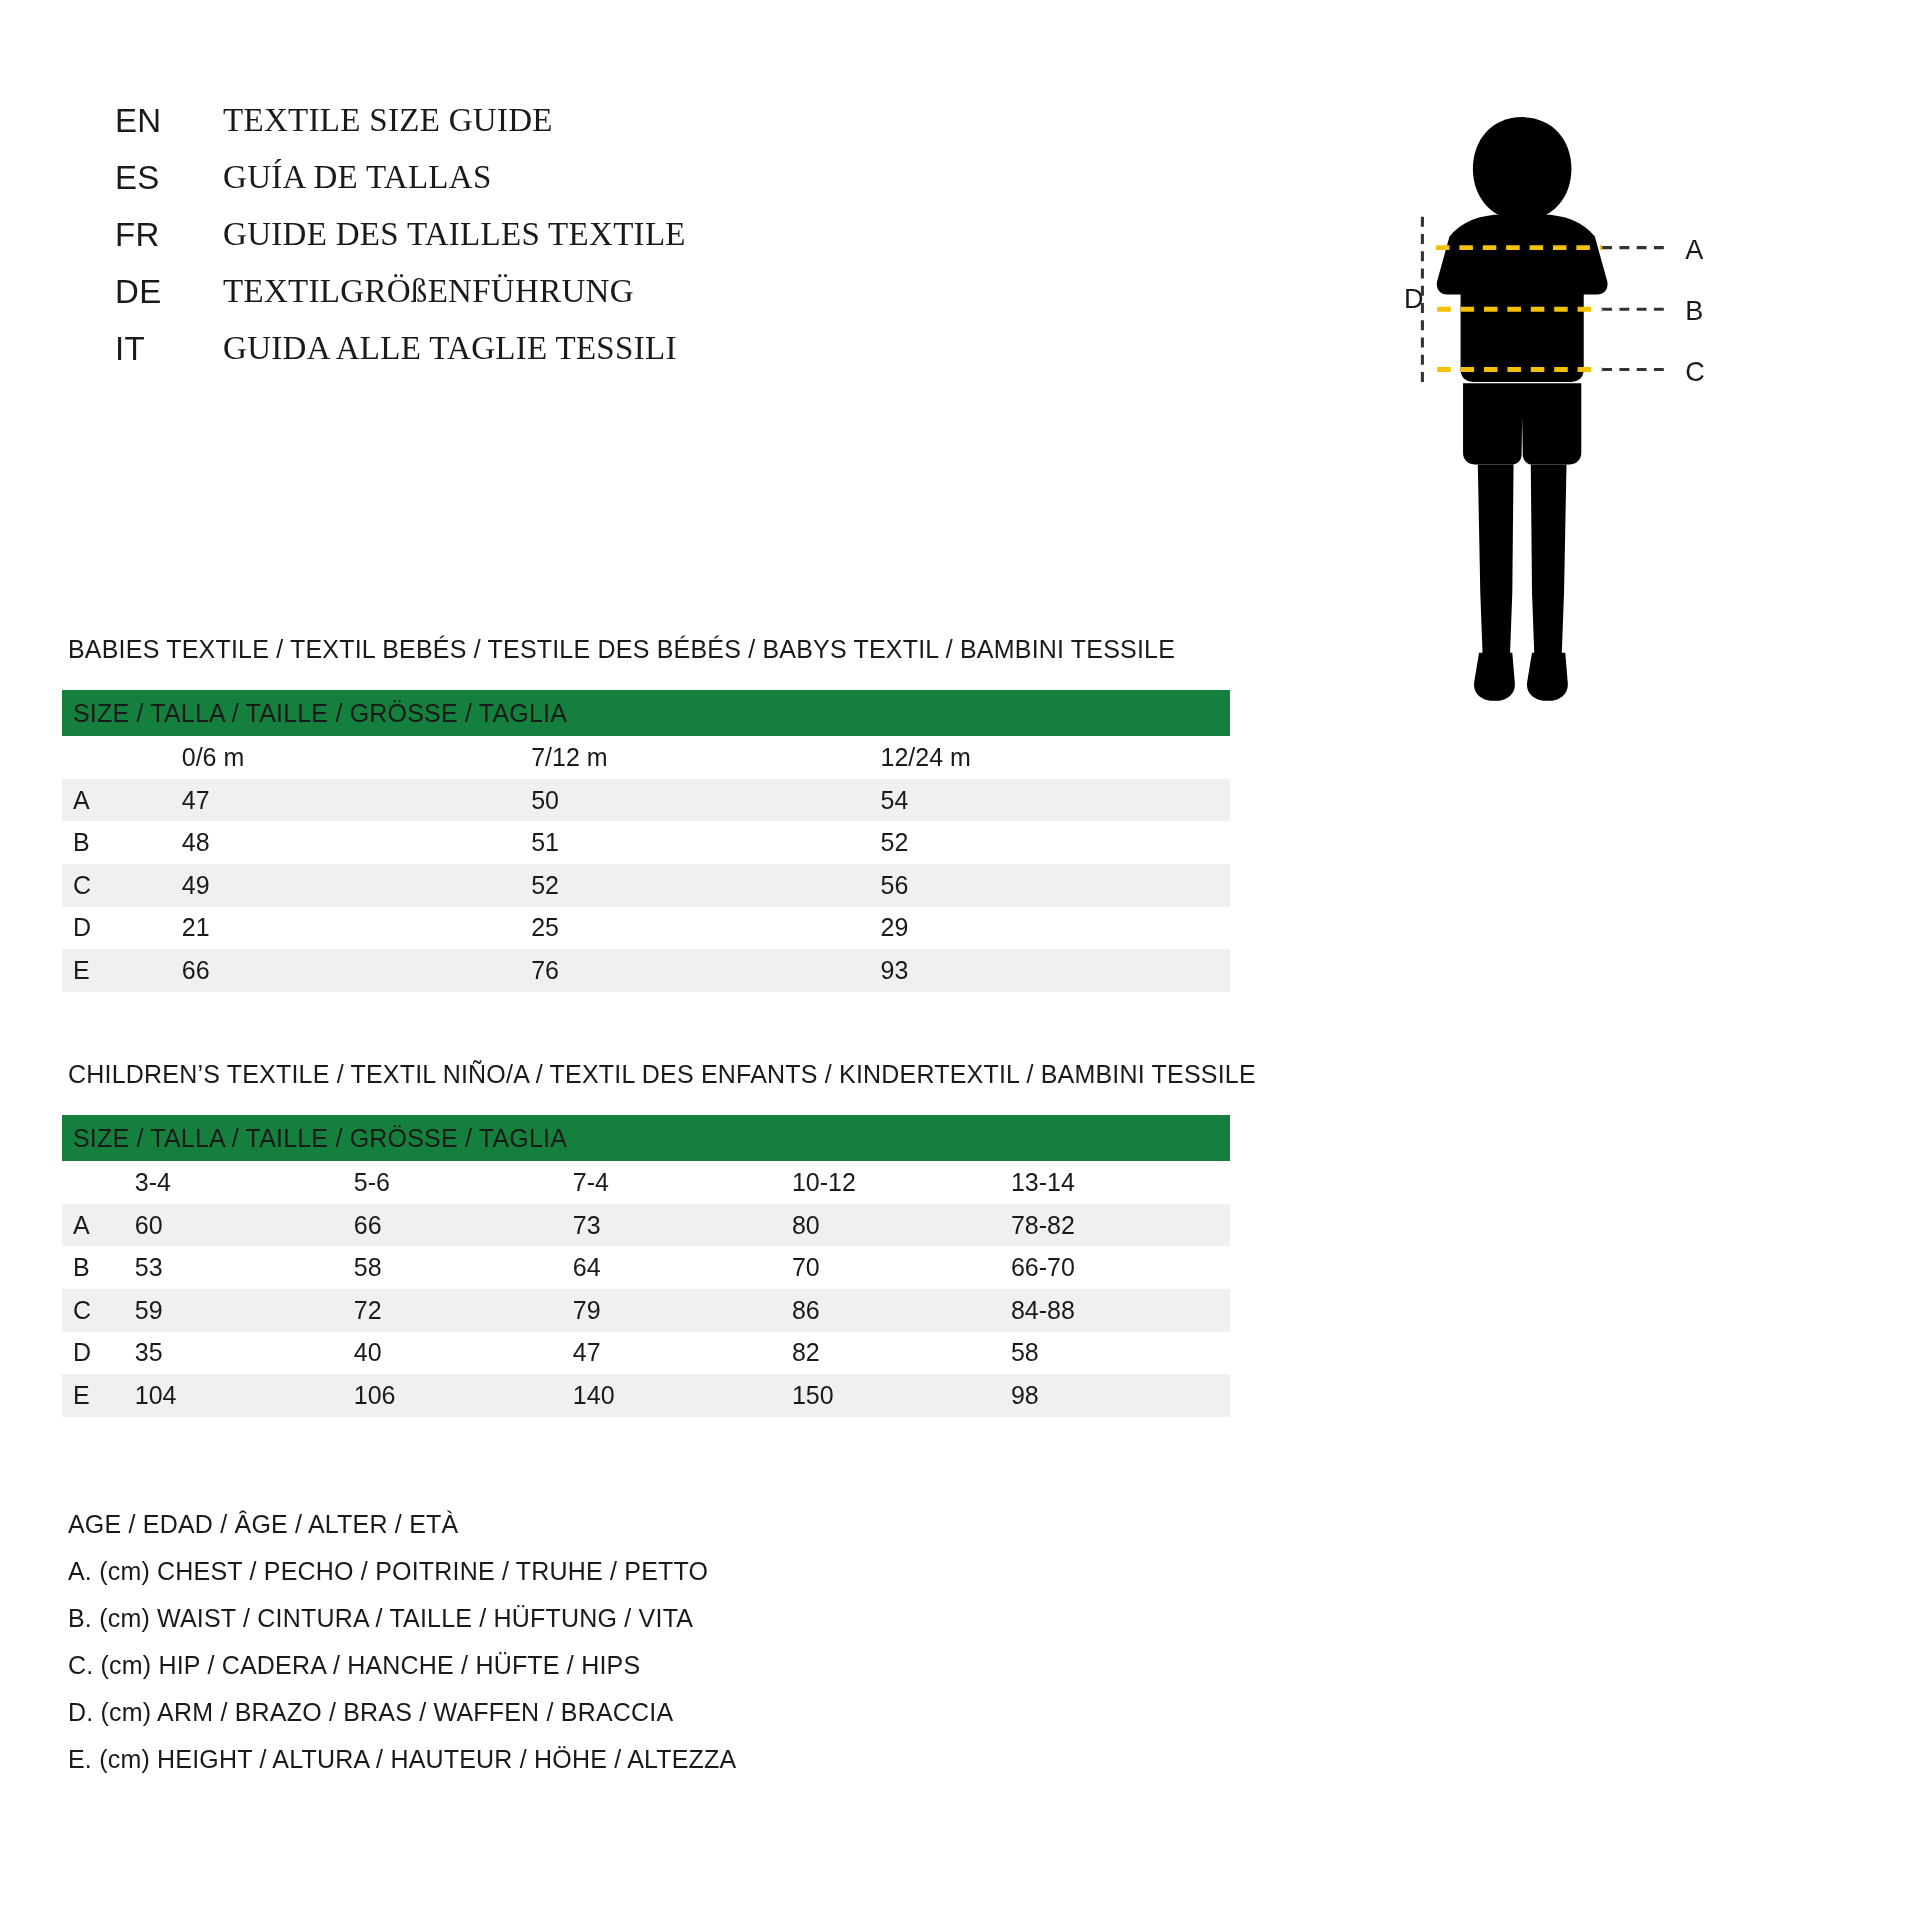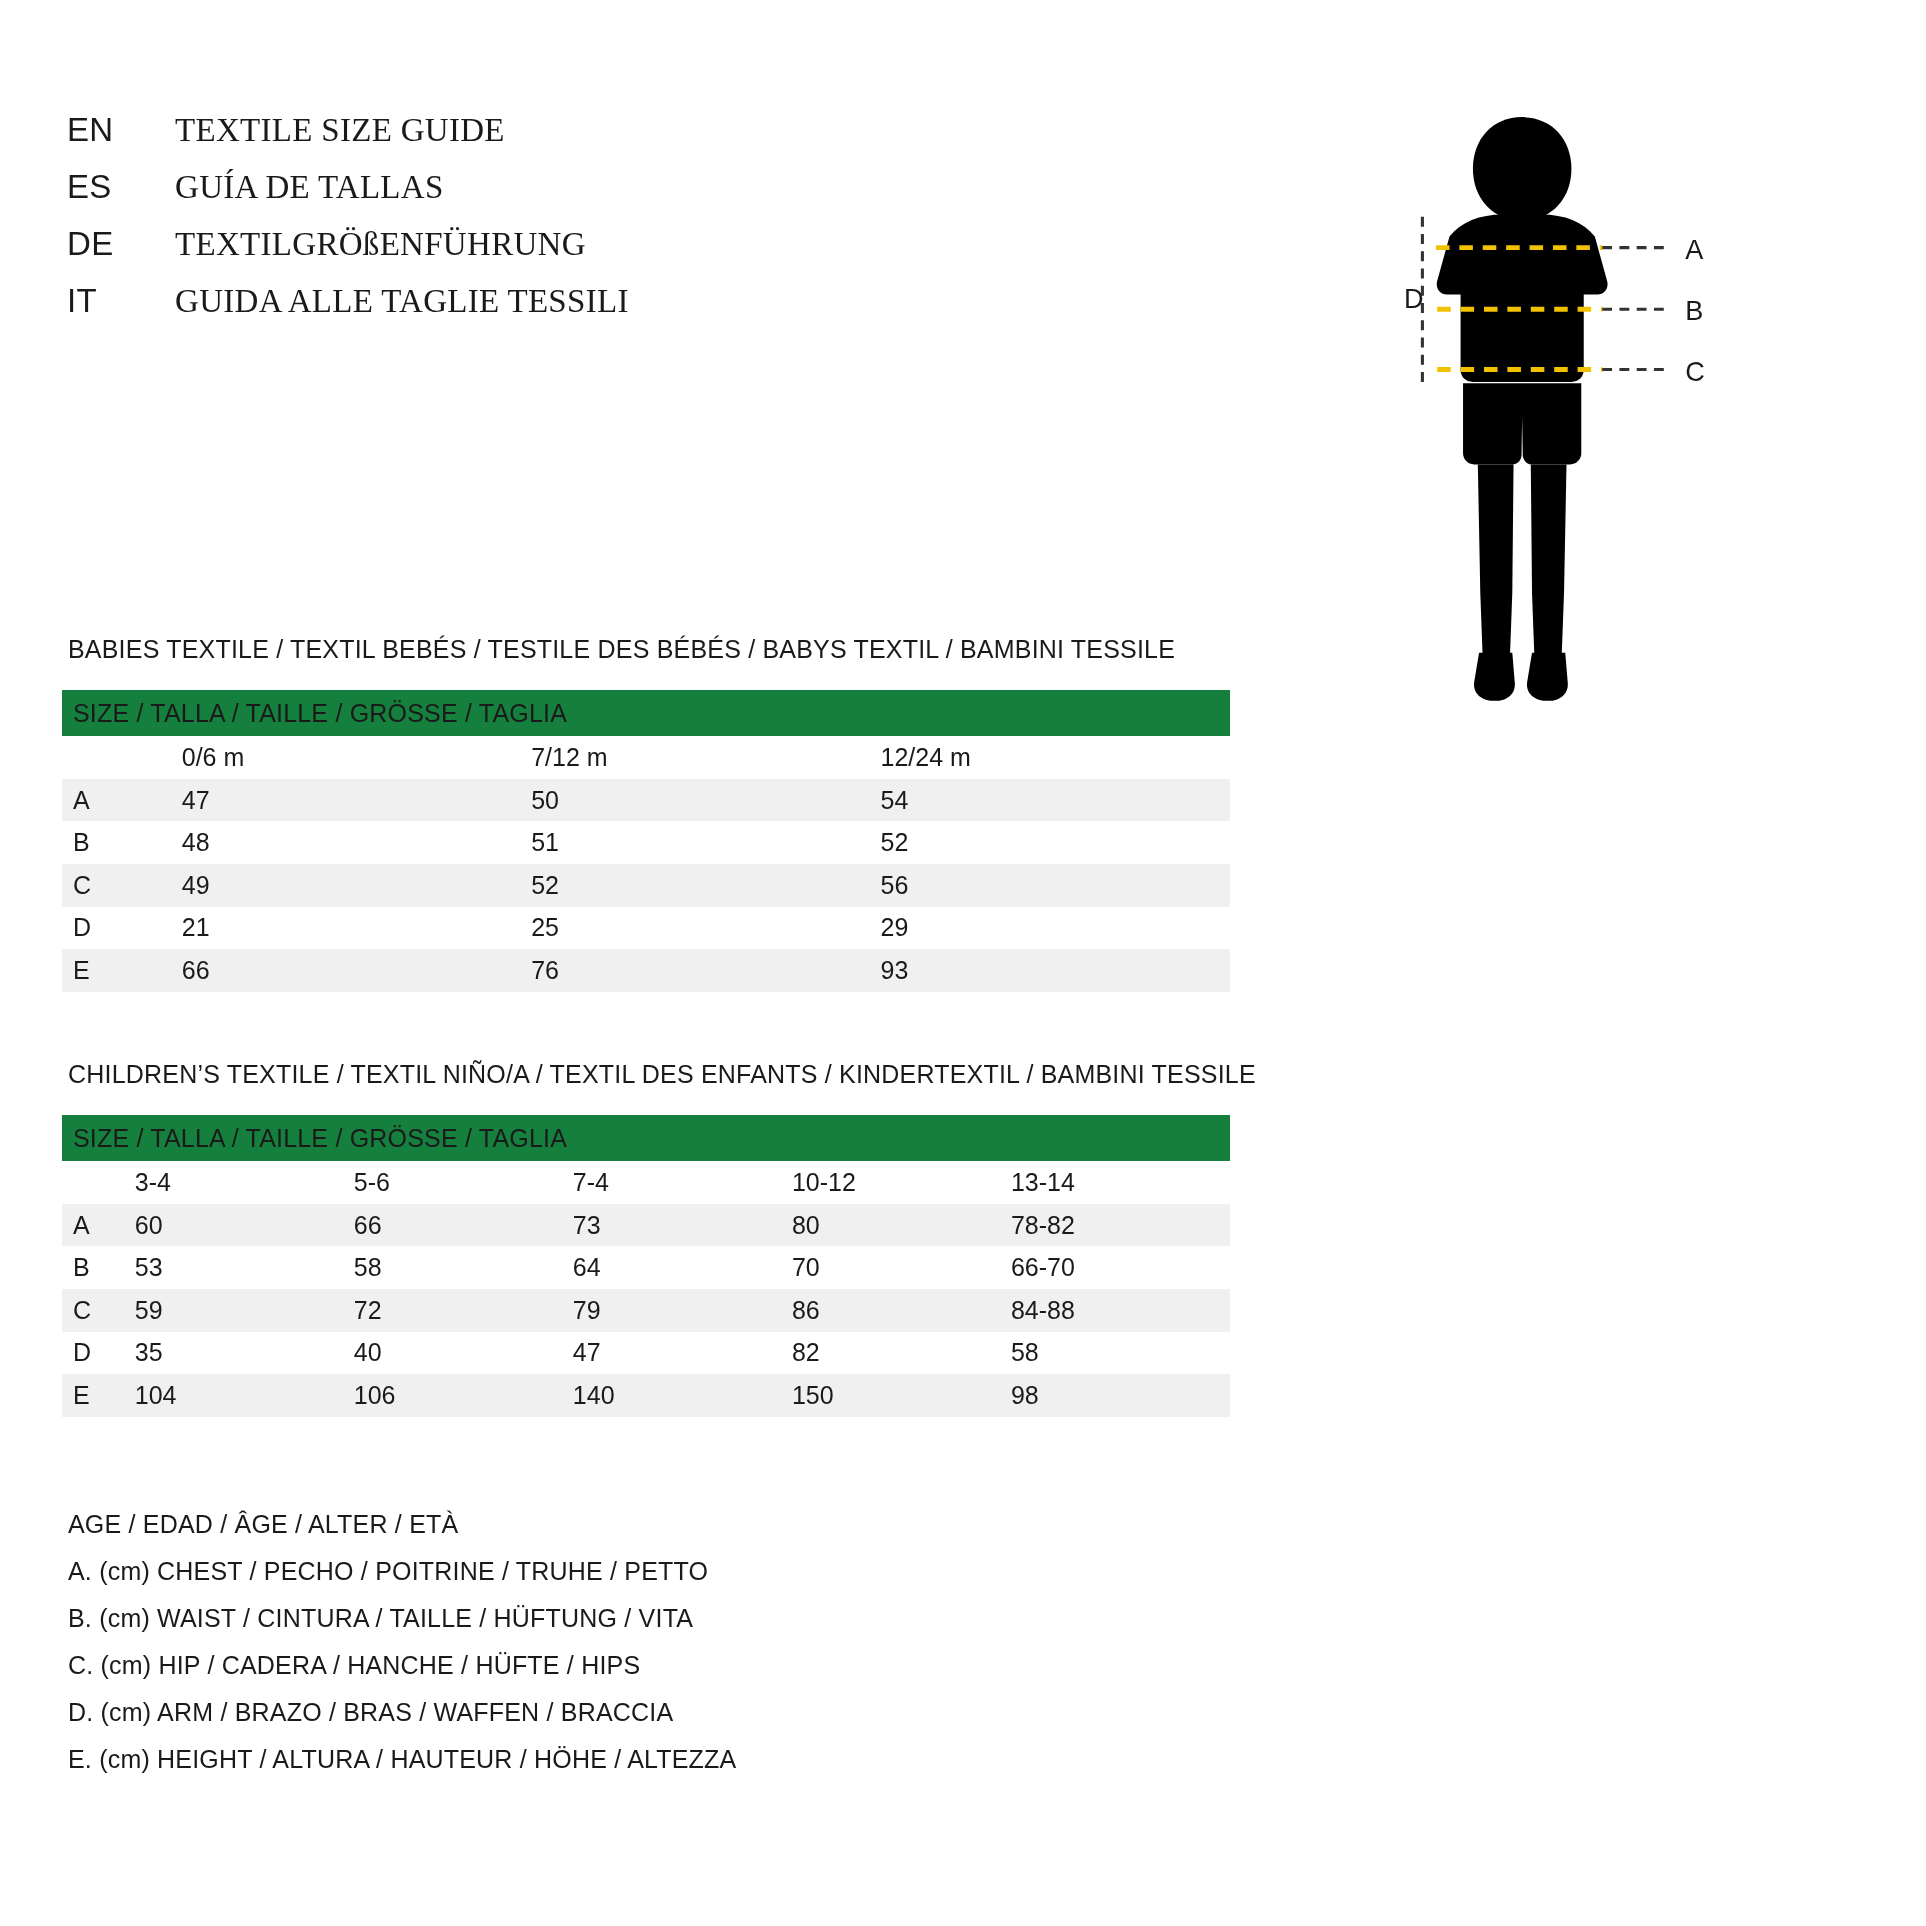--- a/index.html
+++ b/index.html
@@ -17,22 +17,23 @@
   }
 
   
   .lang-block {
     position: absolute;
     left: 67px;
     top: 92px;
   }
   .lang-row {
     display: flex;
-    align-items: flex-end;
+    align-items: center;
     height: 57px;
+    margin-left: 48px;
   }
   .lang-code {
     width: 108px;
     font-size: 33px;
     letter-spacing: 0.3px;
   }
   .lang-title {
     font-size: 33px;
     letter-spacing: 0.3px;
     font-family: Liberation Serif, serif;
@@ -115,20 +116,24 @@
 <body>
 
 <div class="lang-block">
   <div class="lang-row">
     <div class="lang-code">EN</div>
     <div class="lang-title">TEXTILE SIZE GUIDE</div>
   </div>
   <div class="lang-row">
     <div class="lang-code">ES</div>
     <div class="lang-title">GUÍA DE TALLAS</div>
+  </div>
+  <div class="lang-row">
+    <div class="lang-code">FR</div>
+    <div class="lang-title">GUIDE DES TAILLES TEXTILE</div>
   </div>
   <div class="lang-row">
     <div class="lang-code">DE</div>
     <div class="lang-title">TEXTILGRÖßENFÜHRUNG</div>
   </div>
   <div class="lang-row">
     <div class="lang-code">IT</div>
     <div class="lang-title">GUIDA ALLE TAGLIE TESSILI</div>
   </div>
 </div>

